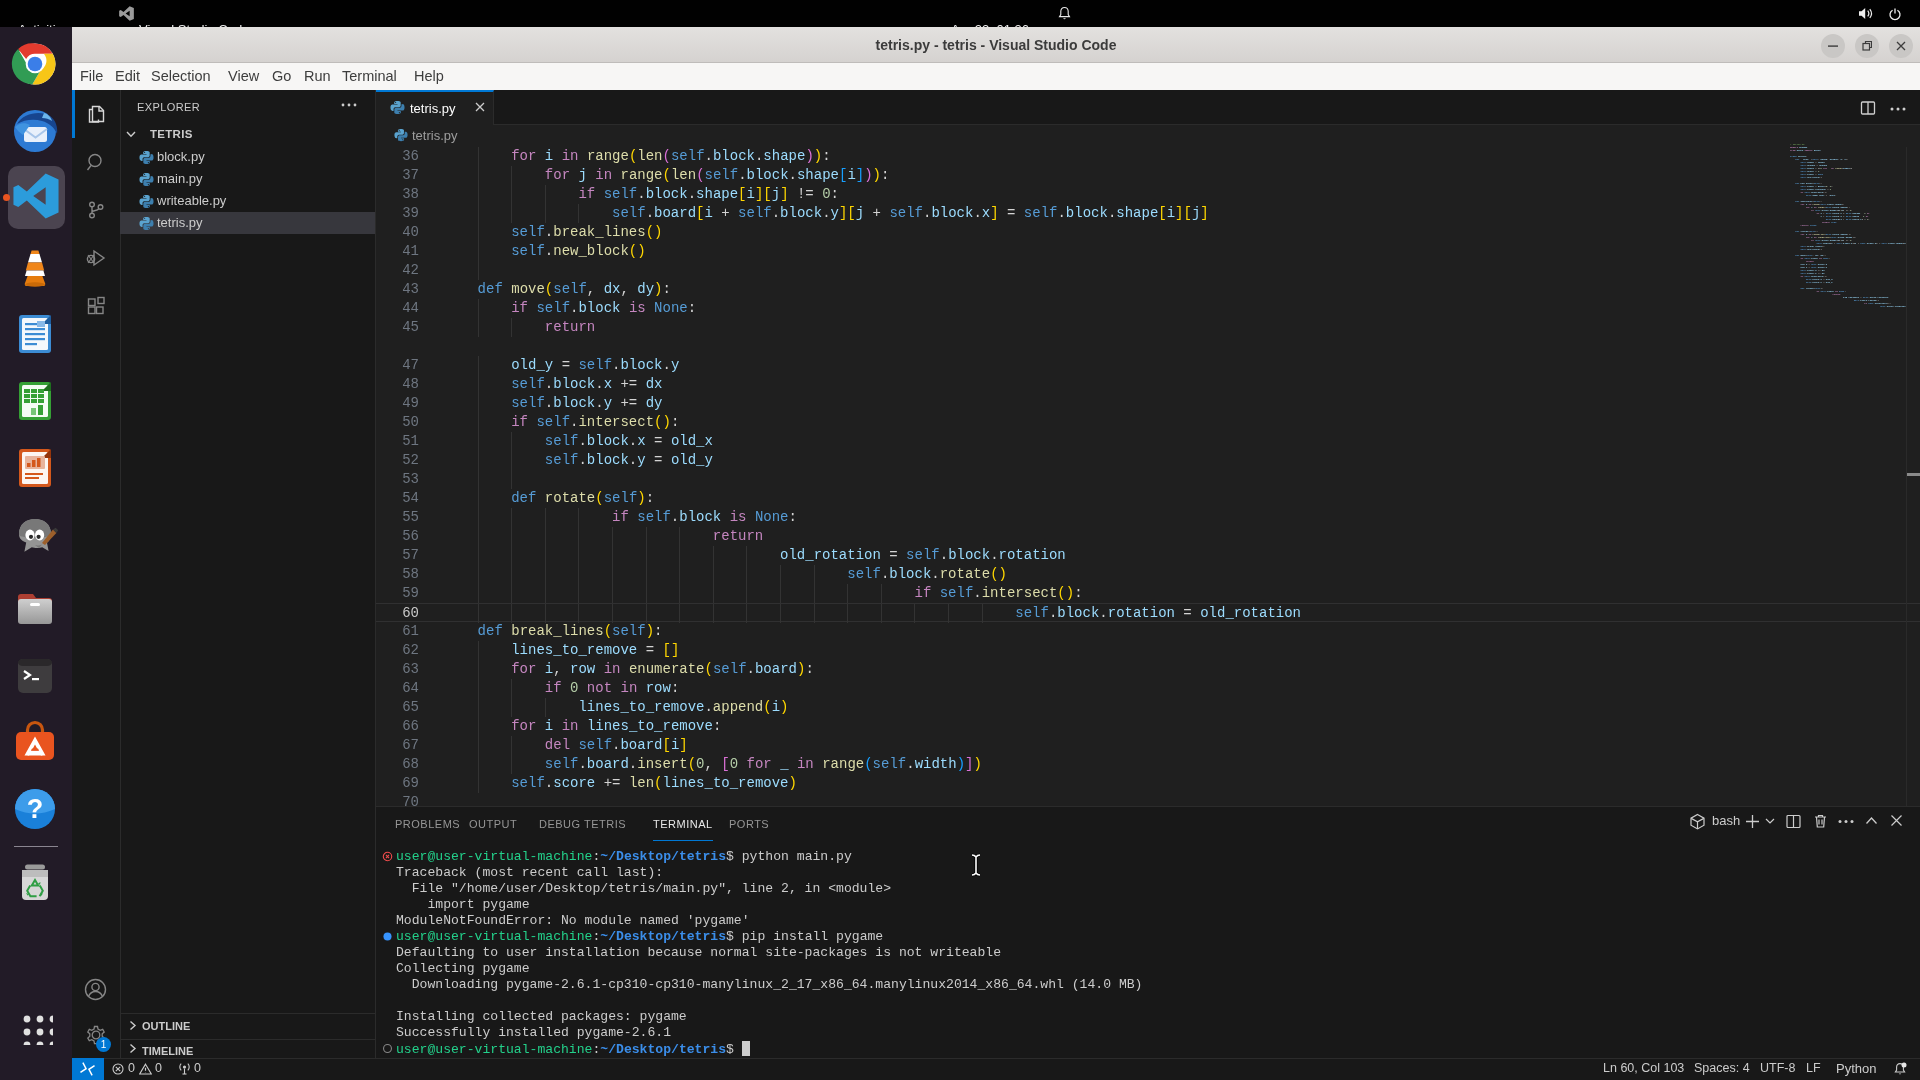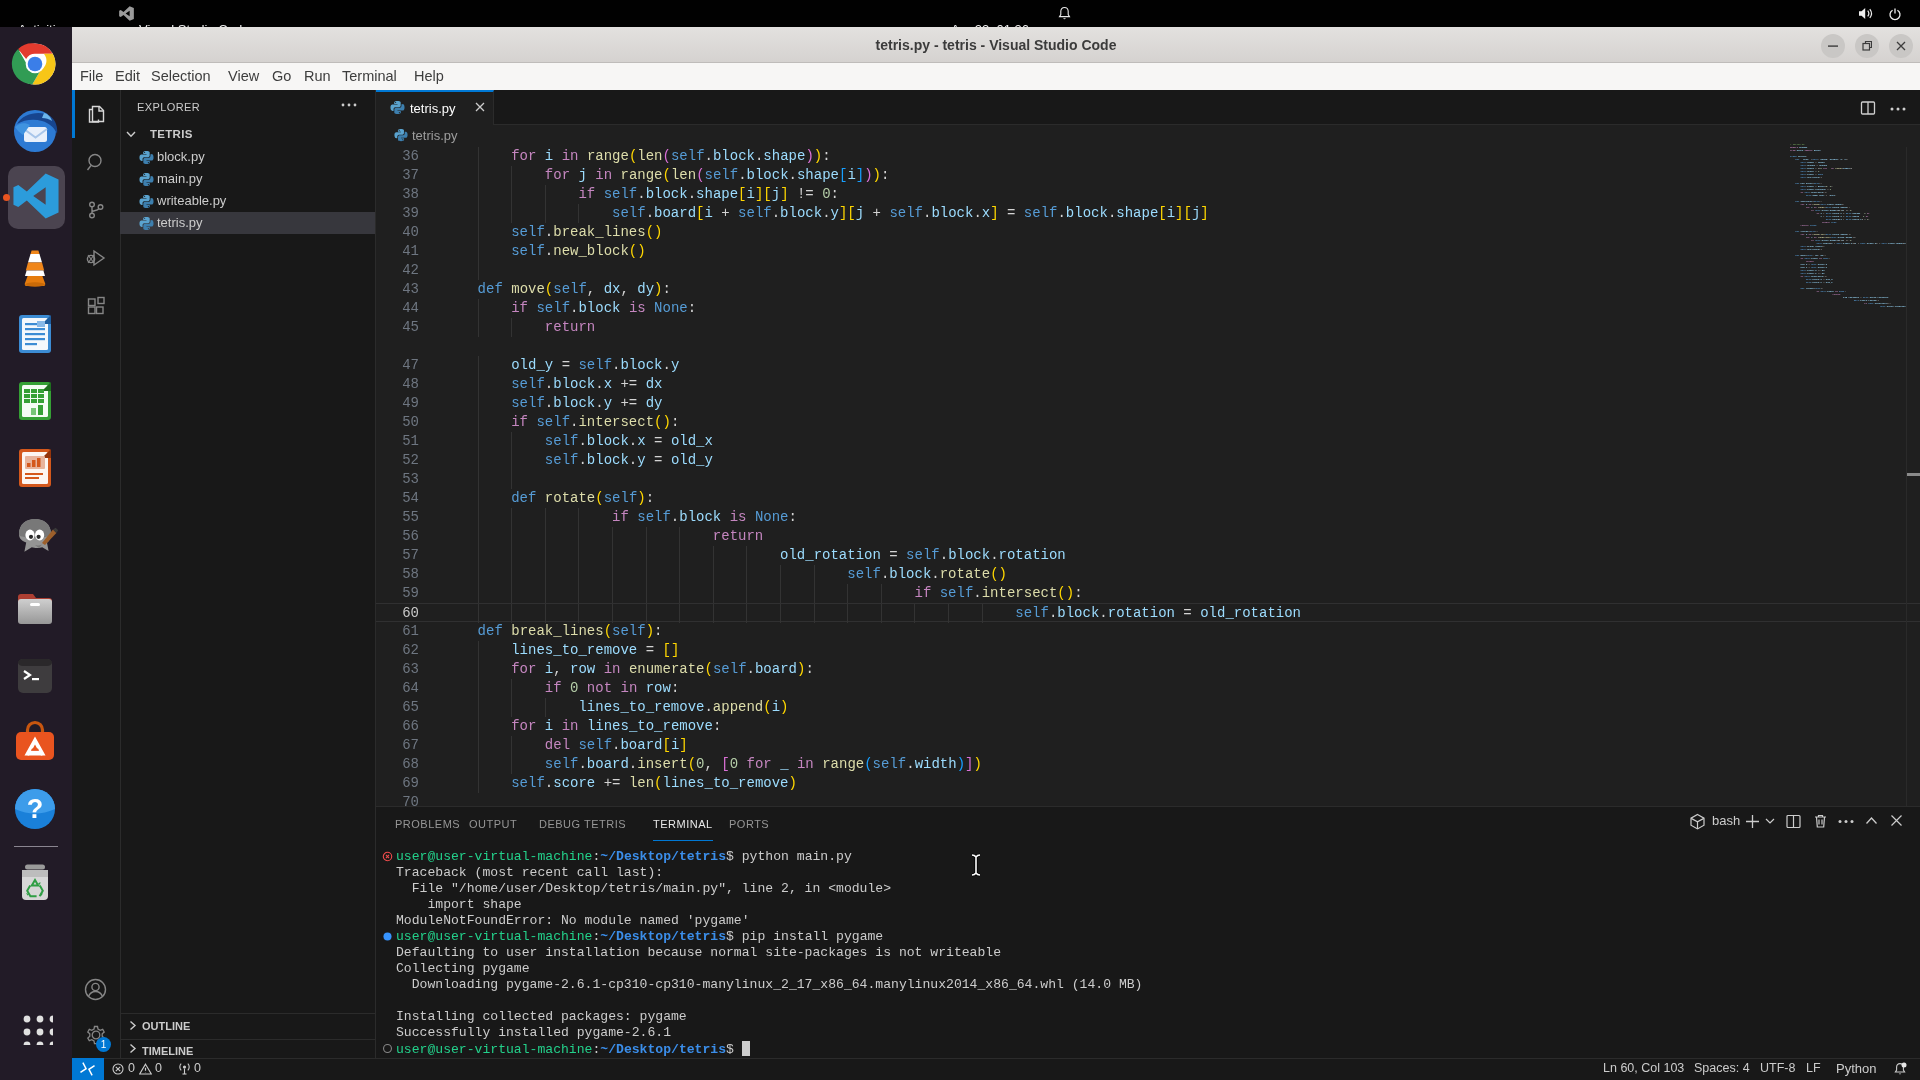--- a/index.html
+++ b/index.html
@@ -466,21 +466,21 @@
         </svg>
         <span class="tt"><span class="tg">user@user-virtual-machine</span><span class="tw">:</span><span class="tb">~/Desktop/tetris</span><span class="tw">$ </span><span class="tw">python main.py</span></span>
       </div>
 <div class="trow" style="top:16px">
         <span class="tt"><span class="tw">Traceback (most recent call last):</span></span>
       </div>
 <div class="trow" style="top:32px">
         <span class="tt"><span class="tw">  File "/home/user/Desktop/tetris/main.py", line 2, in &lt;module&gt;</span></span>
       </div>
 <div class="trow" style="top:48px">
-        <span class="tt"><span class="tw">    import shape</span></span>
+        <span class="tt"><span class="tw">    import pygame</span></span>
       </div>
 <div class="trow" style="top:64px">
         <span class="tt"><span class="tw">ModuleNotFoundError: No module named 'pygame'</span></span>
       </div>
 <div class="trow" style="top:80px">
         <svg class="deco" viewBox="0 0 12 12">
           <circle cx="6" cy="6" r="4.4" fill="#3794ff"></circle>
         </svg>
         <span class="tt"><span class="tg">user@user-virtual-machine</span><span class="tw">:</span><span class="tb">~/Desktop/tetris</span><span class="tw">$ </span><span class="tw">pip install pygame</span></span>
       </div>

